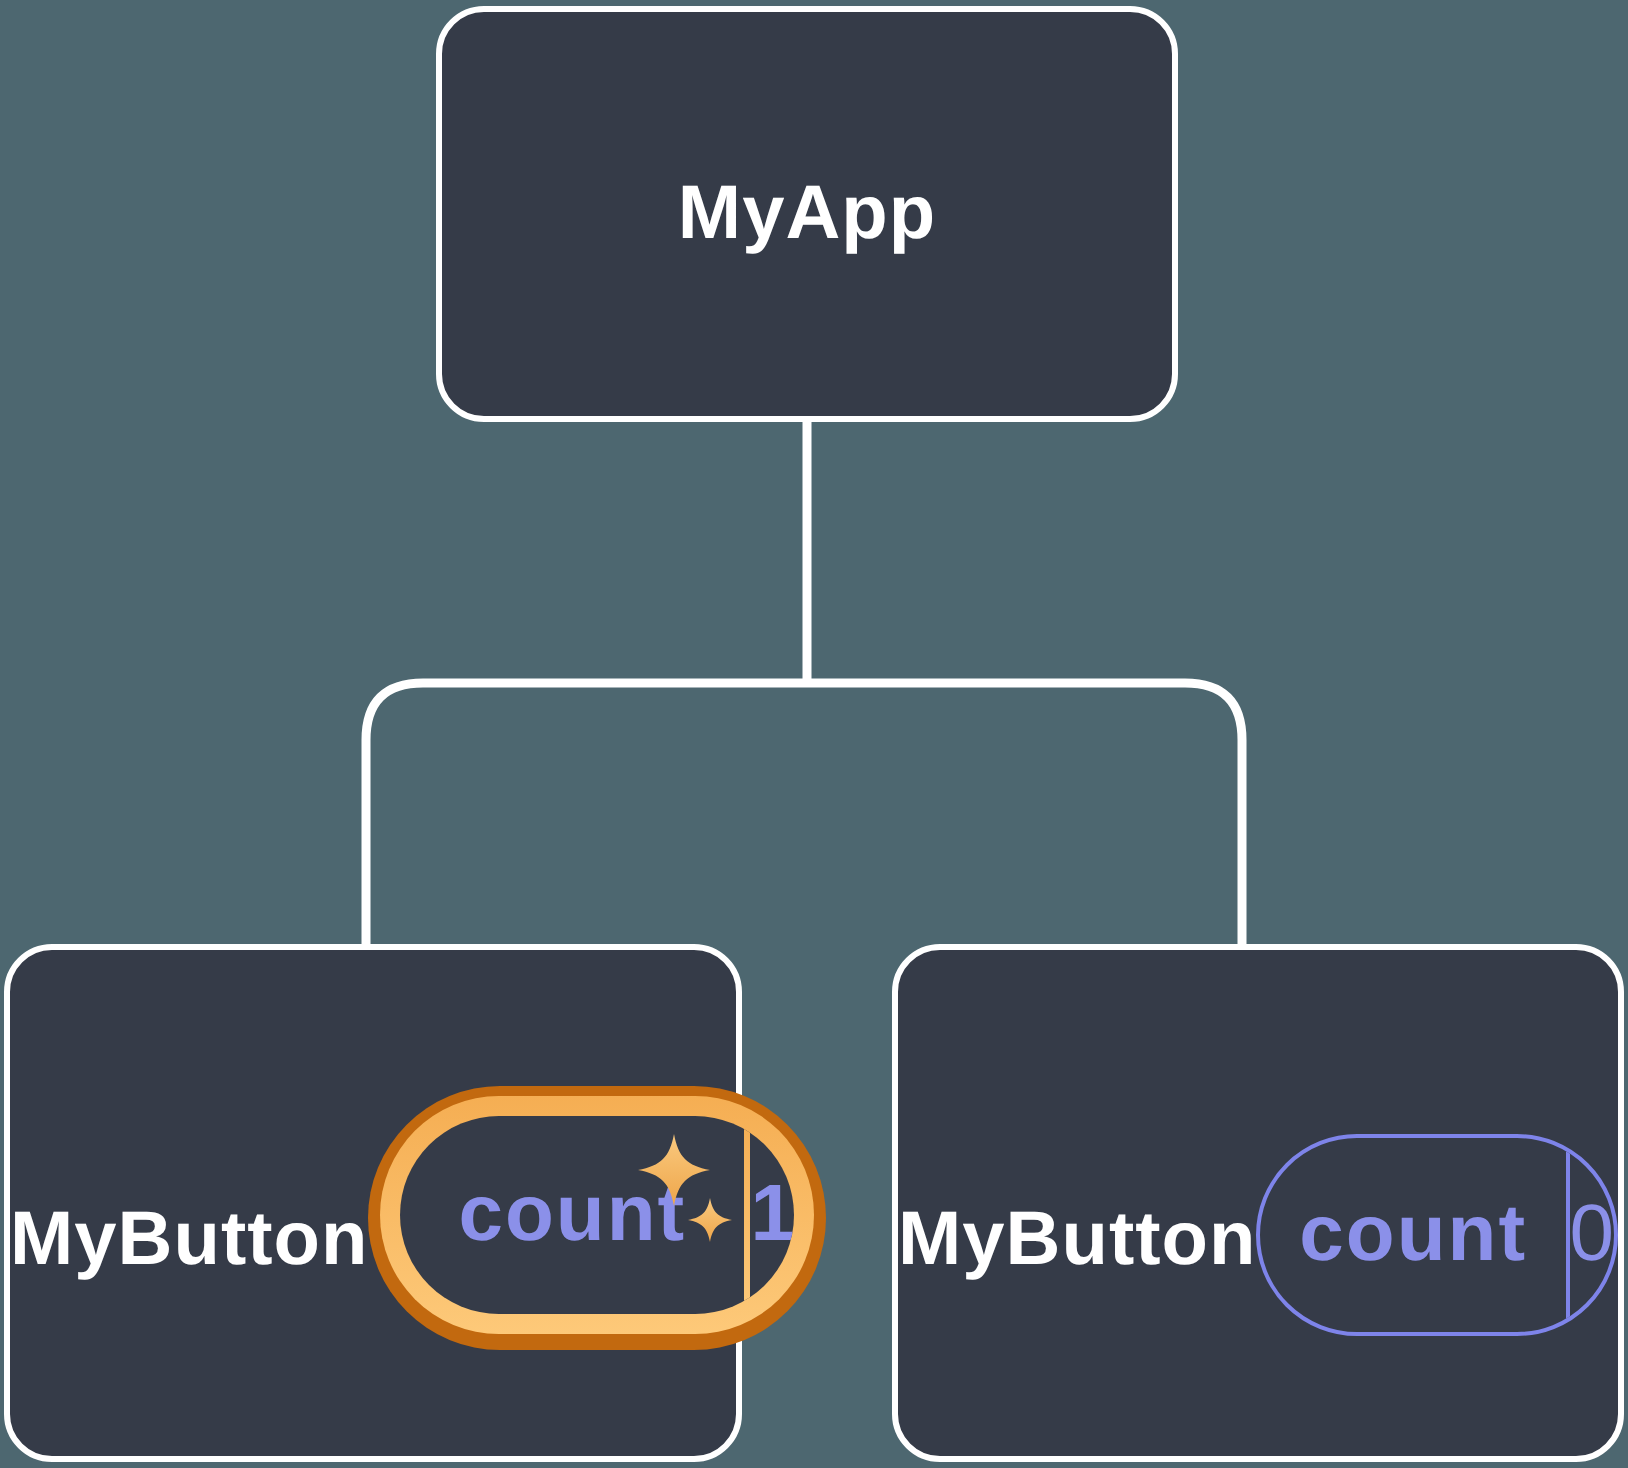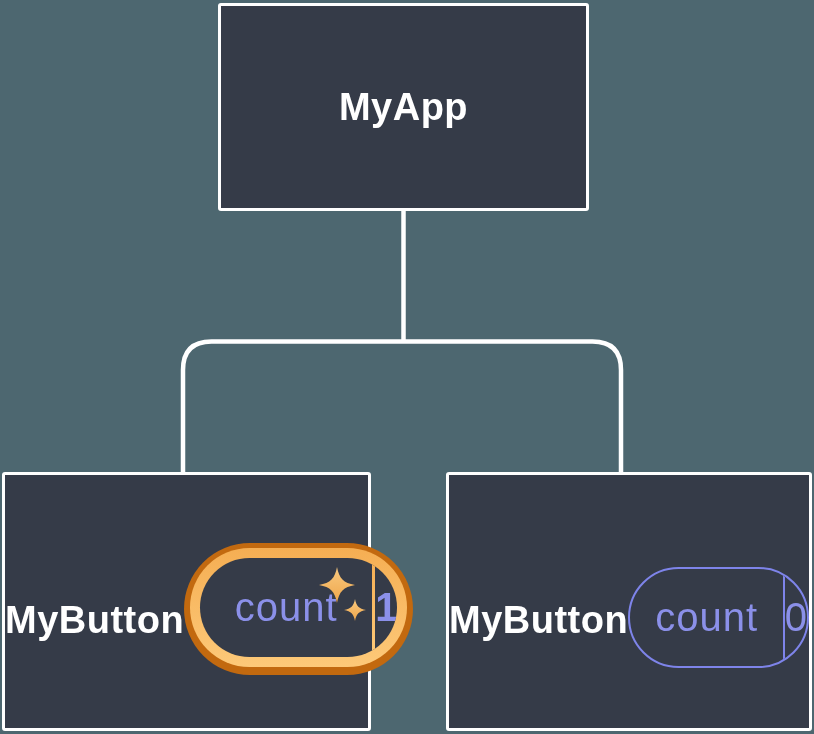--- a/index.html
+++ b/index.html
@@ -25,21 +25,21 @@
   }
   .connectors {
     position: absolute; left: 0; top: 0;
     width: 814px; height: 734px;
     pointer-events: none;
   }
   .node {
     position: absolute;
     background: var(--node-fill);
     border: 3px solid var(--node-border);
-    border-radius: 3px;
+    border-radius: 24px;
     box-sizing: border-box;
   }
   .node-root {
     left: 218px; top: 3px; width: 371px; height: 208px;
     display: flex; align-items: center; justify-content: center;
   }
   .node-title {
     color: #ffffff;
     font-size: 38px;
     font-weight: 600;
@@ -109,20 +109,21 @@
   }
   .pill-plain .cell-value {
     flex: 1;
     display: flex; align-items: center; justify-content: center;
   }
 
   .state-label {
     color: var(--state-text);
     font-size: 40px;
     letter-spacing: 1px;
+    font-weight: bold;
   }
   .state-value {
     color: var(--state-text);
     font-size: 40px;
   }
   .state-value.bold { font-weight: 700; }
 
   .sparkle { position: absolute; }
   .sparkle-large { left: 314px; top: 92px; width: 36px; height: 36px; }
   .sparkle-small { left: 339px; top: 124px; width: 22px; height: 22px; }

